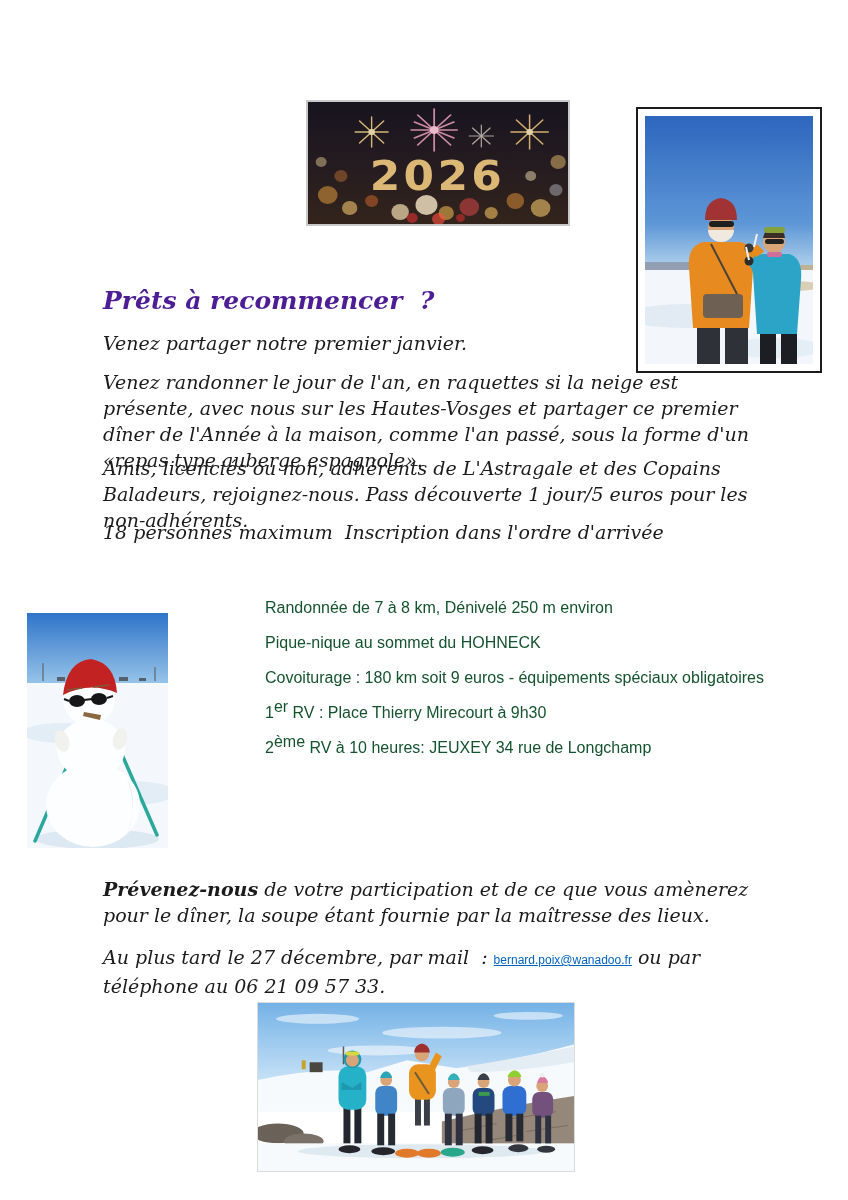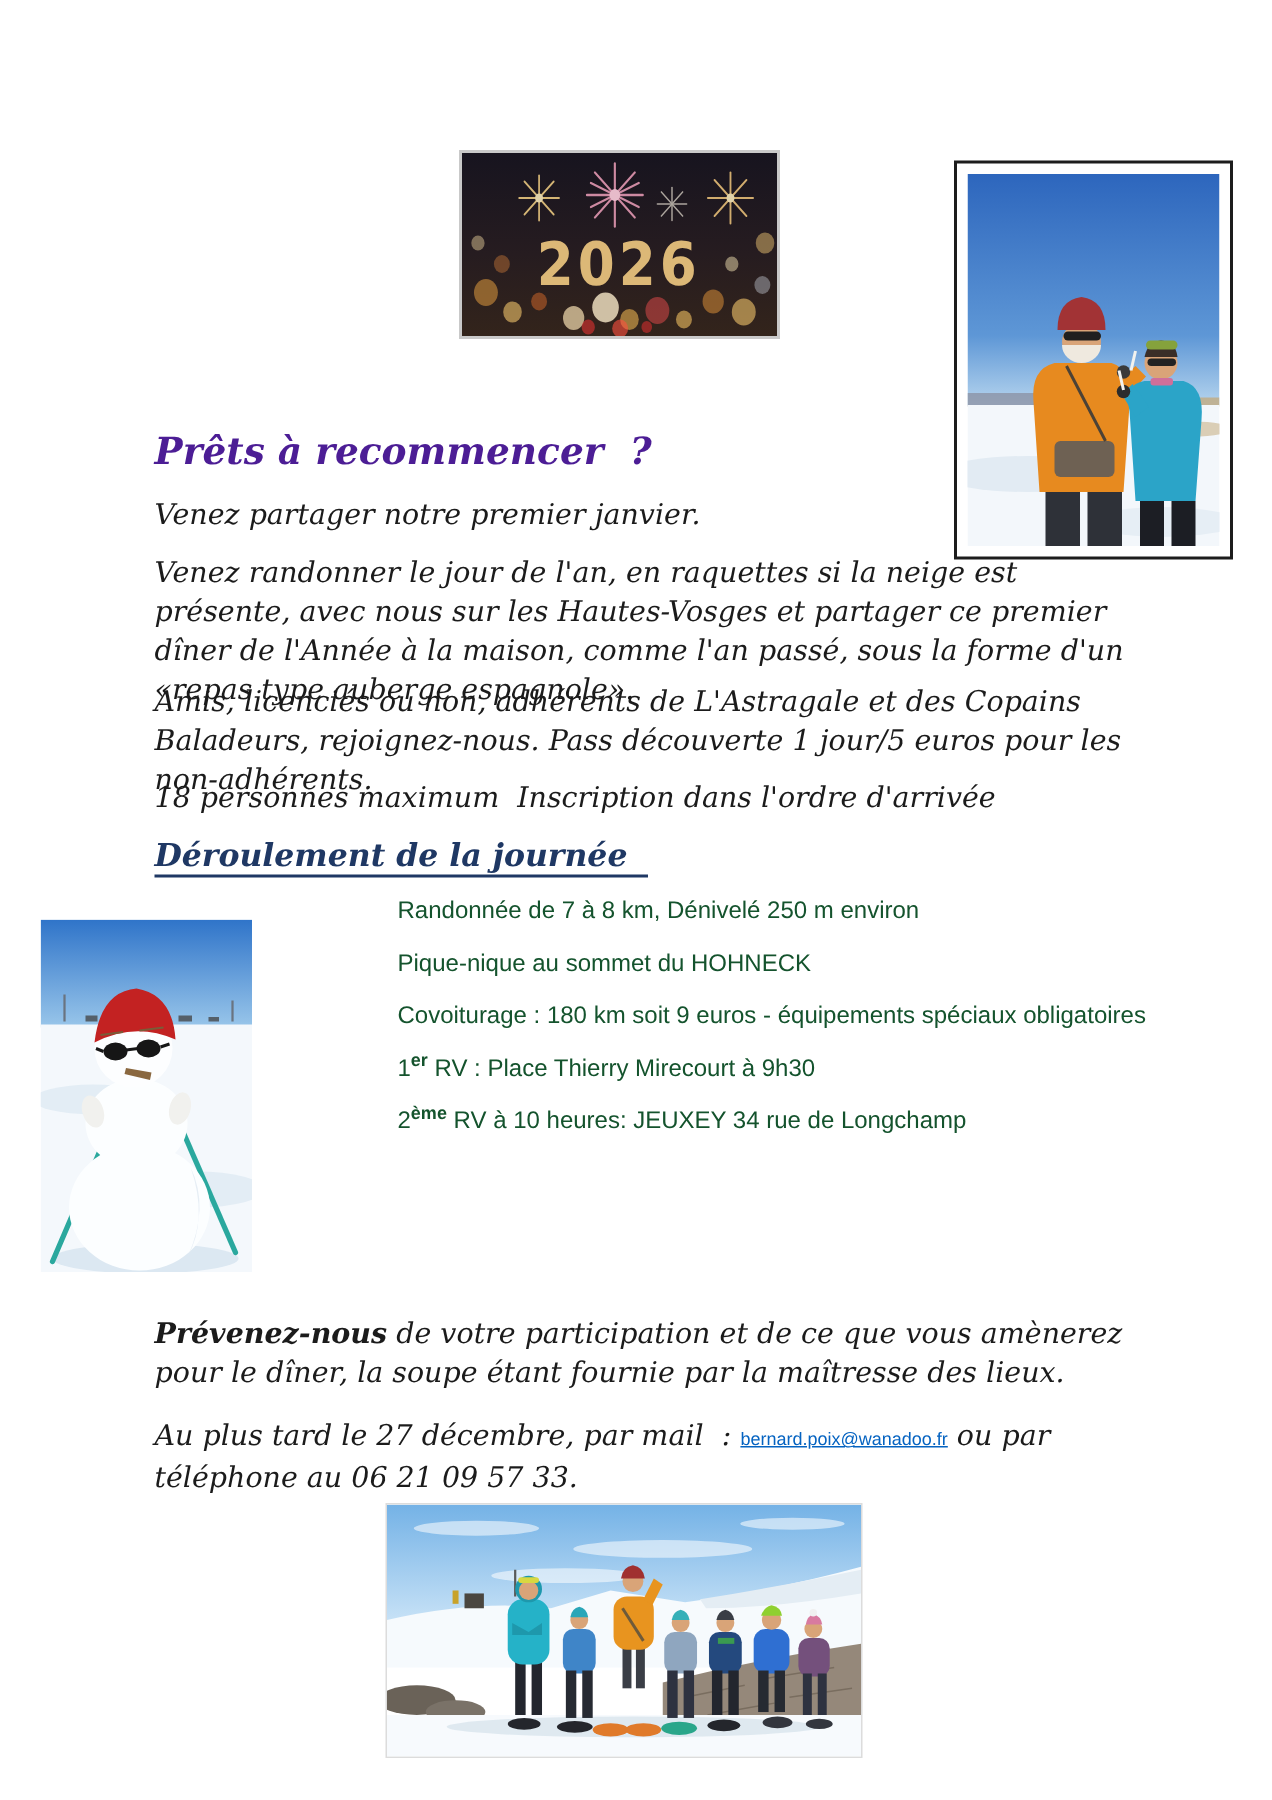--- a/index.html
+++ b/index.html
@@ -2,21 +2,21 @@
 <html><head>
 <meta charset="utf-8">
 <style>
   html,body{margin:0;padding:0;background:#ffffff;}
   .page{position:relative;width:848px;height:1200px;background:#ffffff;overflow:hidden;
         font-family:"DejaVu Serif",serif;}
   .abs{position:absolute;}
 
   
   .photo{box-sizing:border-box;overflow:hidden;}
-  .fireworks-photo{left:306px;top:100px;width:214px;height:126px;border:2px solid #c9c9c9;}
+  .fireworks-photo{left:306px;top:100px;width:264px;height:126px;border:2px solid #c9c9c9;}
   .couple-photo{left:636px;top:107px;width:186px;height:266px;border:2px solid #1c1c1c;
                 padding:7px;background:#fff;}
   .snowman-photo{left:27px;top:613px;width:141px;height:235px;}
   .group-photo{left:257px;top:1002px;width:318px;height:170px;border:1px solid #dcdcdc;}
   .photo svg{display:block;width:100%;height:100%;}
 
   
   .script{font-style:italic;color:#1b1b1b;}
   .title{left:103px;top:286px;font-size:25px;font-weight:bold;color:#4c1d95;}
   .lead{left:103px;top:332px;font-size:19px;}
@@ -29,21 +29,21 @@
   .bold-lead{font-weight:bold;}
 
   .schedule-heading{left:103px;top:557px;font-size:21px;font-weight:bold;font-style:italic;
                     color:#1f3864;}
   .schedule-heading .u{display:inline-block;border-bottom:2px solid #1f3864;padding-right:14px;
                     padding-bottom:1px;}
 
   .schedule-list{left:265px;top:597px;width:520px;font-family:"Liberation Sans",sans-serif;
                  font-size:16px;color:#14532d;}
   .schedule-item{line-height:21px;margin-bottom:14px;}
-  .schedule-item sup{font-size:12px;line-height:0;font-weight:bold;}
+  .schedule-item sup{font-size:16px;line-height:0;}
 
   .email-link{font-family:"Liberation Sans",sans-serif;font-size:12px;font-style:normal;
               color:#0563c1;text-decoration:underline;}
 </style>
 </head>
 <body>
 
 <div class="page">
 
   <div class="abs photo fireworks-photo" title="Feux d'artifice et lumières de ville floues pour la nouvelle année">
@@ -162,23 +162,20 @@
   </div>
 
   <div class="abs script title">Prêts à recommencer &nbsp;?</div>
 
   <div class="abs script lead">Venez partager notre premier janvier.</div>
 
   <div class="abs script para p1">Venez randonner le jour de l'an, en raquettes si la neige est présente, avec nous sur les Hautes-Vosges et partager ce premier dîner de l'Année à la maison, comme l'an passé, sous la forme d'un «repas type auberge espagnole».</div>
   <div class="abs script para p2">Amis, licenciés ou non, adhérents de L'Astragale et des Copains Baladeurs, rejoignez-nous. Pass découverte 1 jour/5 euros pour les non-adhérents.</div>
   <div class="abs script para p3">18 personnes maximum &nbsp;Inscription dans l'ordre d'arrivée</div>
 
-  <div class="abs schedule-heading">
-    <span class="u">Déroulement de la journée</span>
-  </div>
 
   <div class="abs schedule-list">
     <div class="schedule-item">Randonnée de 7 à 8 km, Dénivelé 250 m environ</div>
     <div class="schedule-item">Pique-nique au sommet du HOHNECK</div>
     <div class="schedule-item">Covoiturage : 180 km soit 9 euros - équipements spéciaux obligatoires</div>
     <div class="schedule-item"><span>1</span><sup>er</sup><span> RV : Place Thierry Mirecourt à 9h30</span></div>
     <div class="schedule-item"><span>2</span><sup>ème</sup><span> RV à 10 heures: JEUXEY 34 rue de Longchamp</span></div>
   </div>
 
   <div class="abs photo snowman-photo" title="Bonhomme de neige avec bonnet rouge, lunettes de soleil et bâtons de ski">

